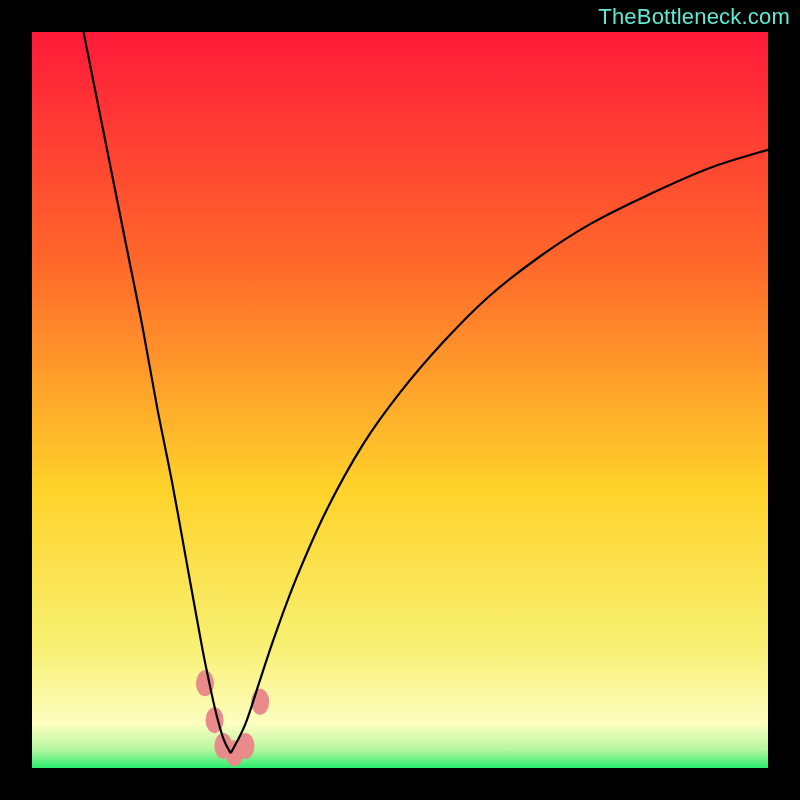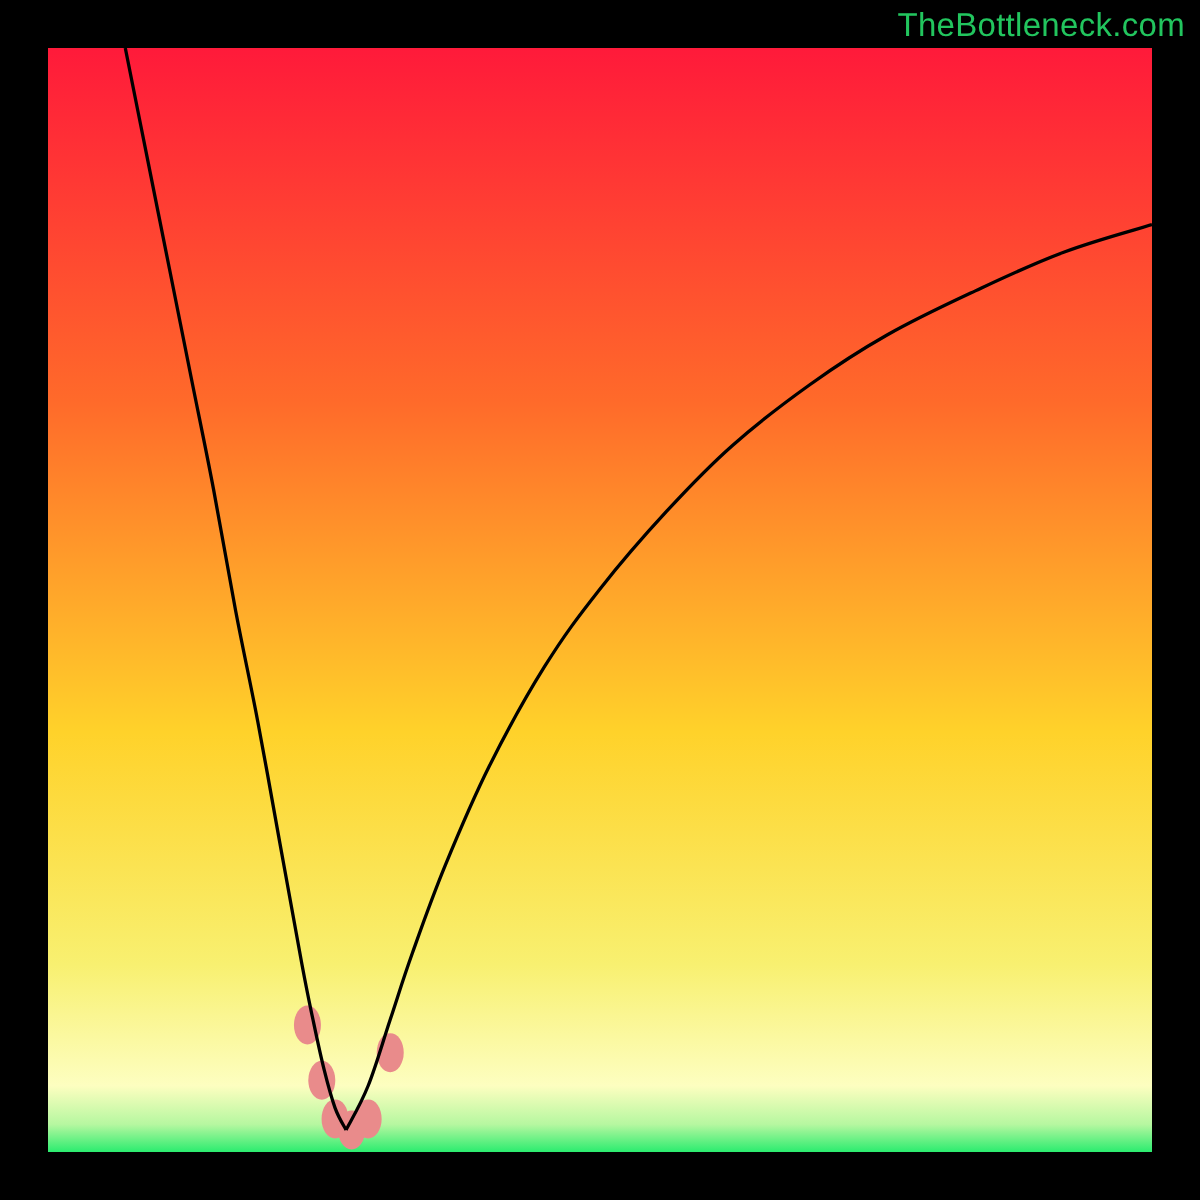--- a/index.html
+++ b/index.html
@@ -24,21 +24,21 @@
     left: 32px;
     top: 32px;
     width: 736px;
     height: 736px;
     overflow: hidden;
   }
   .watermark {
     position: absolute;
     top: 4px;
     right: 10px;
-    color: #22c55e;
+    color: #5eead4;
     font-size: 22px;
     font-weight: 500;
     letter-spacing: 0.2px;
   }
   svg { display: block; }
 </style>
 </head>
 <body>
 
 <div class="frame">

